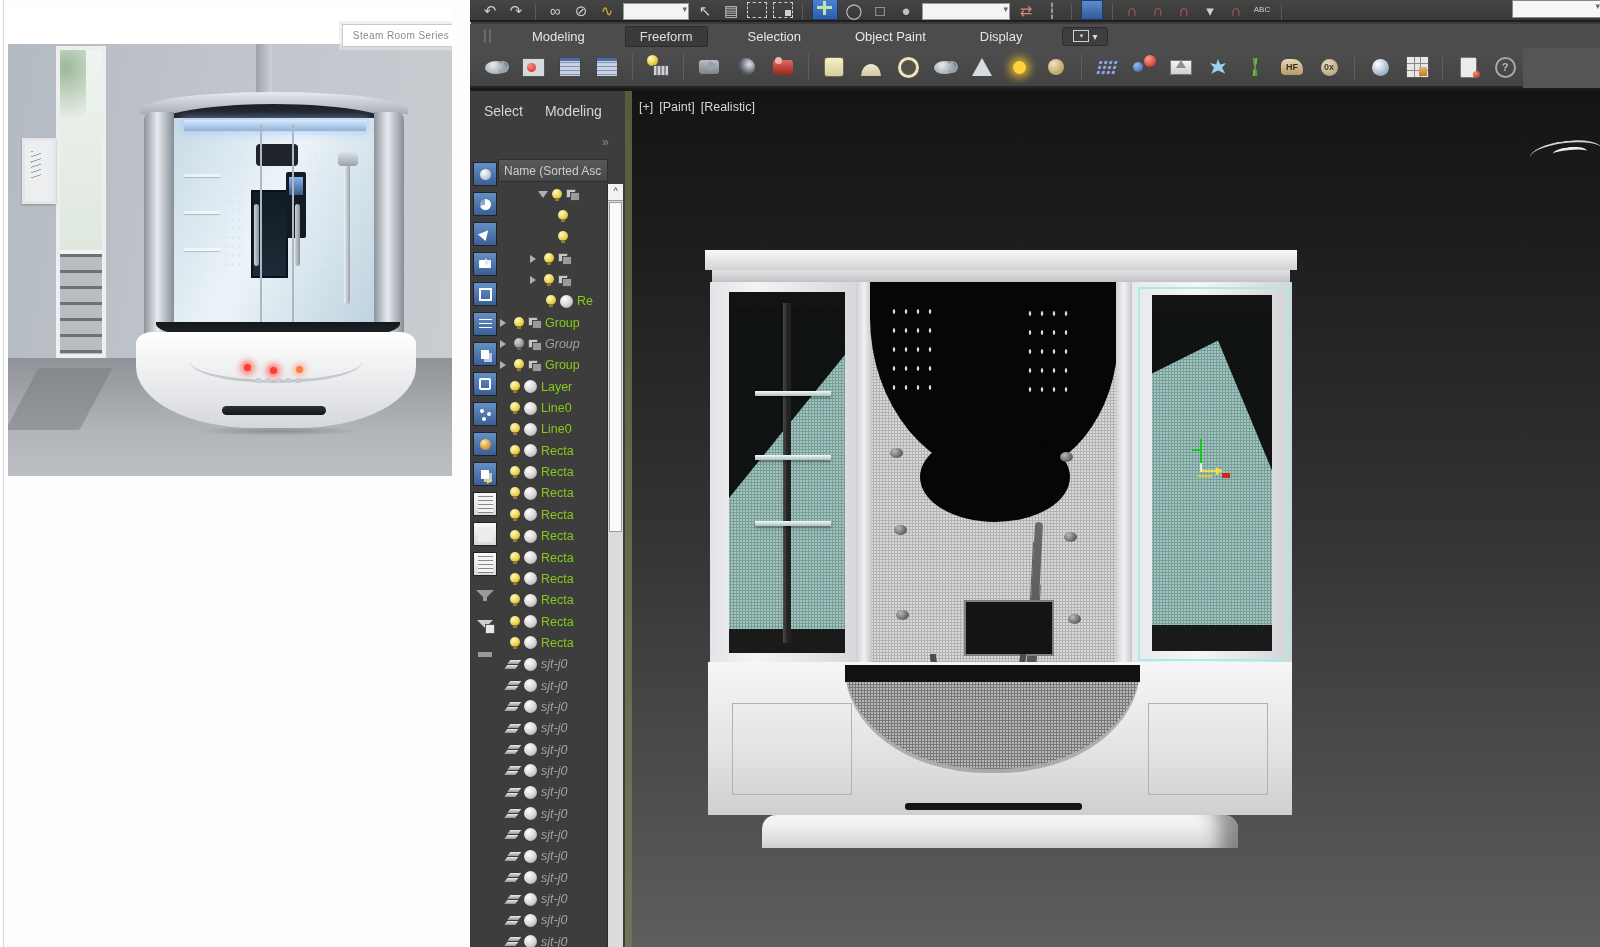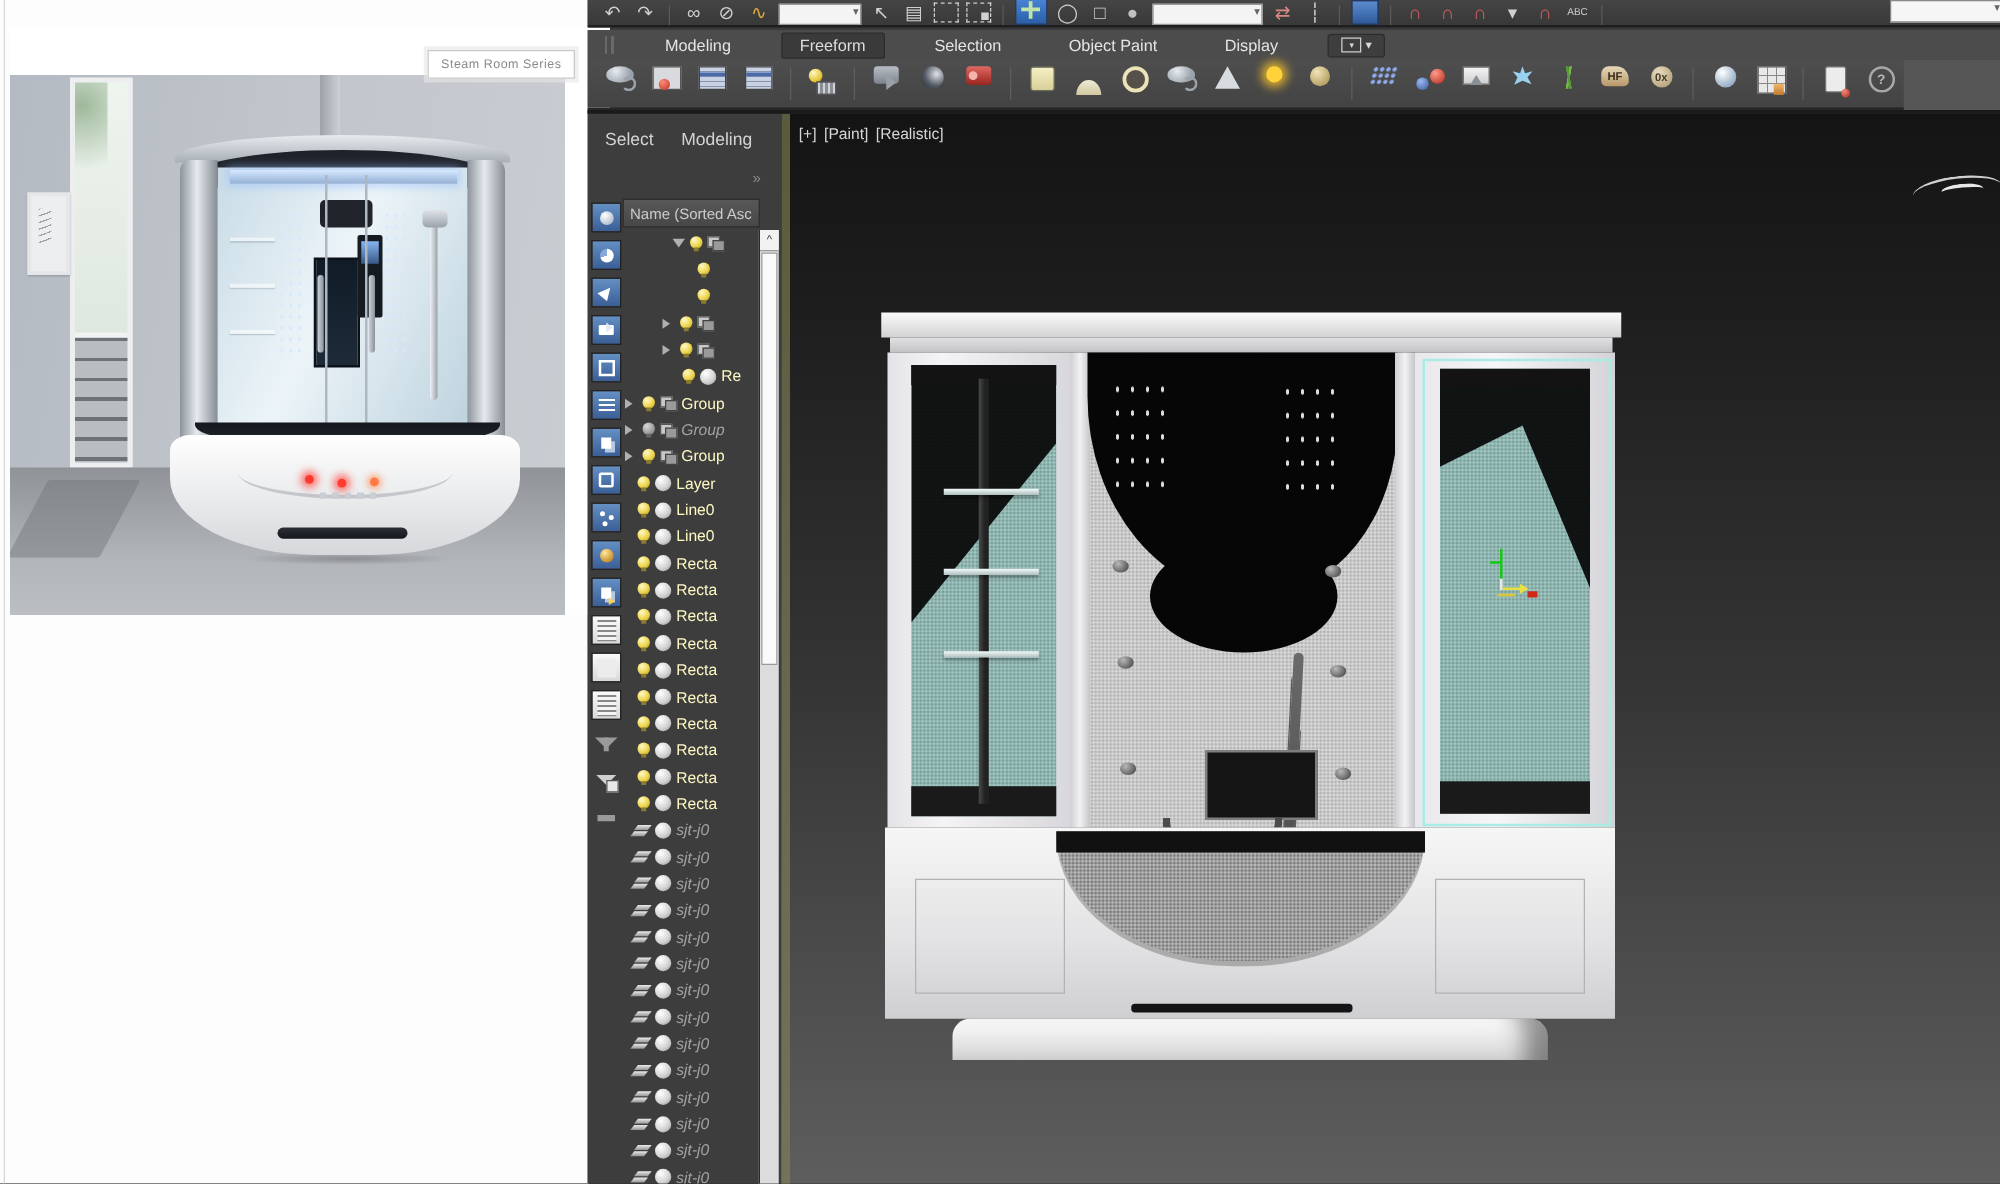--- a/index.html
+++ b/index.html
@@ -4,21 +4,21 @@
 <style>
   html,body{margin:0;padding:0;background:#222;}
   #stage{position:relative;width:1600px;height:947px;overflow:hidden;
          font-family:"Liberation Sans",sans-serif;background:#3a3a3a;
          -webkit-font-smoothing:antialiased;}
   .abs{position:absolute;}
 
   
   #left-panel{left:0;top:0;width:470px;height:947px;background:#fdfdfd;border-right:1px solid #cfcfcf;}
   #left-panel .edge{position:absolute;left:3px;top:0;width:1px;height:947px;background:#d8d8d8;}
-  #ref-photo{position:absolute;left:8px;top:22px;width:444px;height:470px;background:#fff;overflow:hidden;padding-left:36px;}
+  #ref-photo{position:absolute;left:8px;top:6px;width:444px;height:470px;background:#fff;overflow:hidden;}
   #ref-wall{position:absolute;left:0;top:38px;width:444px;height:318px;background:linear-gradient(100deg,#b4bac2,#c3c7cd 55%,#c9ccd1);}
   #ref-corner{position:absolute;left:248px;top:38px;width:16px;height:318px;background:linear-gradient(90deg,rgba(90,95,102,.35),rgba(255,255,255,.18));}
   #ref-window{position:absolute;left:48px;top:40px;width:50px;height:312px;background:#f2f2f2;box-shadow:inset 0 0 0 4px #eceef0;}
   #ref-window .view{position:absolute;left:4px;top:4px;right:4px;height:200px;background:linear-gradient(#eef4ee,#dfe8de);}
   #ref-window .leaves{position:absolute;left:4px;top:4px;width:26px;height:90px;background:radial-gradient(circle at 20% 20%,#9db89a,rgba(157,184,154,0) 70%);}
   #ref-window .rail{position:absolute;left:4px;top:208px;right:4px;bottom:4px;background:repeating-linear-gradient(180deg,#6d7277 0 3px,#b9bdc2 3px 16px);}
   #ref-art{position:absolute;left:14px;top:132px;width:28px;height:60px;background:#eceef0;border:3px solid #e4e6e8;box-shadow:0 1px 2px rgba(0,0,0,.25);}
   #ref-art .sketch{position:absolute;left:6px;top:10px;width:10px;height:28px;background:repeating-linear-gradient(160deg,#9aa2aa 0 1px,transparent 1px 5px);}
   #ref-floor{position:absolute;left:0;top:352px;width:444px;height:124px;background:linear-gradient(#8f9398,#b2b5ba 60%,#bcbfc3);}
   #ref-mat{position:absolute;left:14px;top:362px;width:74px;height:62px;background:linear-gradient(#84888d,#94989d);transform:skewX(-28deg);border-radius:2px;}
@@ -79,21 +79,21 @@
   
   #ribbon-tabs{left:470px;top:24px;width:1130px;height:24px;background:#4c4c4c;display:flex;align-items:center;gap:26px;padding-left:14px;box-sizing:border-box;}
   .grip{width:8px;height:14px;background:repeating-linear-gradient(90deg,#6a6a6a 0 2px,transparent 2px 5px);}
   .tab{color:#e5e5e5;font-size:13px;padding:2px 14px;cursor:default;white-space:nowrap;}
   .tab.active{background:#3a3a3a;border:1px solid #2c2c2c;color:#dedede;border-radius:2px;}
   #ribbon-overflow{width:44px;height:17px;background:#3e3e3e;border:1px solid #2c2c2c;border-radius:3px;
     display:flex;align-items:center;justify-content:center;gap:3px;color:#d8d8d8;font-size:10px;}
   #ribbon-overflow .box{width:14px;height:10px;border:1px solid #cfcfcf;display:flex;align-items:center;justify-content:center;font-size:7px;}
   #ribbon-tools{left:470px;top:48px;width:1130px;height:40px;background:linear-gradient(#4e4e4e,#434343);
     display:flex;align-items:center;gap:9px;padding-left:12px;box-sizing:border-box;border-bottom:2px solid #262626;}
-  .rti{flex:0 0 auto;width:28px;height:28px;display:flex;justify-content:center;position:relative;}
+  .rti{flex:0 0 auto;width:28px;height:28px;display:flex;align-items:center;justify-content:center;position:relative;}
   .rt-sep{flex:0 0 1px;height:26px;background:#5e5e5e;margin:0 2px;}
   
   .t-teapot{width:22px;height:13px;border-radius:50% 50% 45% 45%;background:radial-gradient(circle at 35% 30%,#e8ecf0,#9aa2ac 70%);}
   .t-teapot::after{content:"";position:absolute;right:1px;top:8px;width:8px;height:8px;border:2px solid #9aa2ac;border-radius:50%;border-left-color:transparent;}
   .t-panel{width:21px;height:17px;background:#d8dade;border:1px solid #555;}
   .t-panel::after{content:"";position:absolute;left:8px;top:10px;width:9px;height:9px;border-radius:50%;background:radial-gradient(circle at 35% 30%,#ff8a7a,#c03020);}
   .t-table{width:20px;height:17px;background:repeating-linear-gradient(180deg,#c8d2e4 0 3px,#8694ac 3px 4px),#c8d2e4;border:1px solid #444;}
   .t-table::before{content:"";position:absolute;left:4px;top:5px;width:20px;height:3px;background:#4a6aa8;}
   .t-bulbbox{width:22px;height:18px;}
   .t-bulbbox::before{content:"";position:absolute;left:3px;top:2px;width:11px;height:11px;border-radius:50%;background:radial-gradient(circle at 35% 30%,#fff8c8,#e8c83a 60%,#a88a18);}
@@ -158,21 +158,21 @@
   .s-xref::after{content:"";position:absolute;right:1px;bottom:1px;border:3px solid transparent;border-left:5px solid #ffd24a;}
   .s-doc{width:15px;height:17px;background:repeating-linear-gradient(180deg,#888 0 1.5px,#f4f4f4 1.5px 4px);}
   .s-blank{width:15px;height:15px;background:#ececec;}
   .s-funnel{width:0;height:0;border-left:9px solid transparent;border-right:9px solid transparent;border-top:9px solid #9a9a9a;position:relative;}
   .s-funnel::after{content:"";position:absolute;left:-2px;top:-9px;width:4px;height:11px;background:#9a9a9a;}
   .s-funnelbox{width:0;height:0;border-left:8px solid transparent;border-right:8px solid transparent;border-top:8px solid #cfcfcf;position:relative;}
   .s-funnelbox::after{content:"";position:absolute;left:0px;top:-4px;width:8px;height:8px;background:#e8e8e8;border:1px solid #555;}
   .s-bar{width:14px;height:5px;background:#9a9a9a;}
 
   #xp-list{position:absolute;left:28px;top:93px;width:108px;height:766px;overflow:hidden;}
-  .xrow{height:21.35px;display:flex;align-items:center;gap:4px;box-sizing:border-box;color:#fef9c3;font-size:12.5px;white-space:nowrap;}
+  .xrow{height:21.35px;display:flex;align-items:center;gap:4px;box-sizing:border-box;color:#84cc16;font-size:12.5px;white-space:nowrap;}
   .xrow.it{color:#a2a2a2;font-style:italic;}
   .arr{width:0;height:0;border:4px solid transparent;border-left:6px solid #b0b0b0;flex:0 0 auto;}
   .arr.down{border:5px solid transparent;border-top:7px solid #b0b0b0;margin-top:4px;}
   .bulb{width:10px;height:12px;position:relative;flex:0 0 auto;}
   .bulb::before{content:"";position:absolute;left:0;top:0;width:10px;height:10px;border-radius:50%;background:radial-gradient(circle at 35% 30%,#fff8c8,#ecd44a 55%,#b0921e);}
   .bulb::after{content:"";position:absolute;left:3px;top:9px;width:4px;height:3px;background:#8a7c30;}
   .bulb.off::before{background:radial-gradient(circle at 35% 30%,#d8d8d8,#a0a0a0 55%,#707070);}
   .bulb.off::after{background:#666;}
   .sheets{width:14px;height:11px;position:relative;flex:0 0 auto;}
   .sheets::before,.sheets::after{content:"";position:absolute;width:11px;height:3.5px;background:linear-gradient(#ececec,#949494);transform:skewX(-38deg);}

